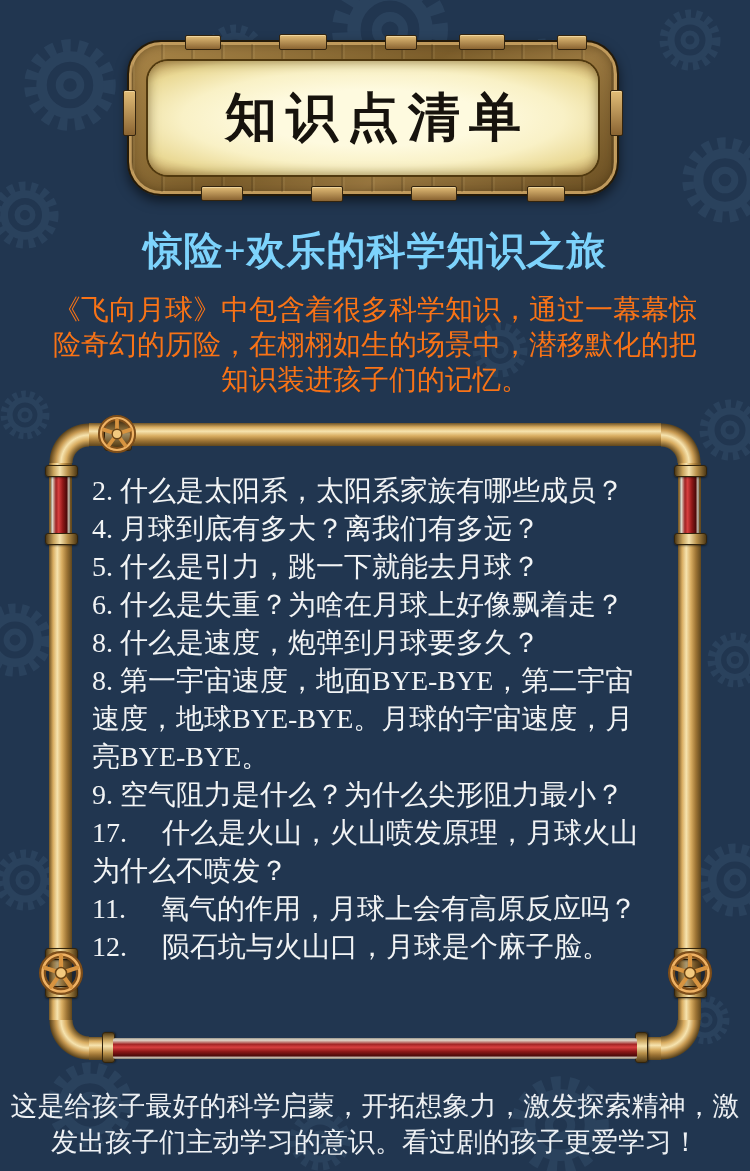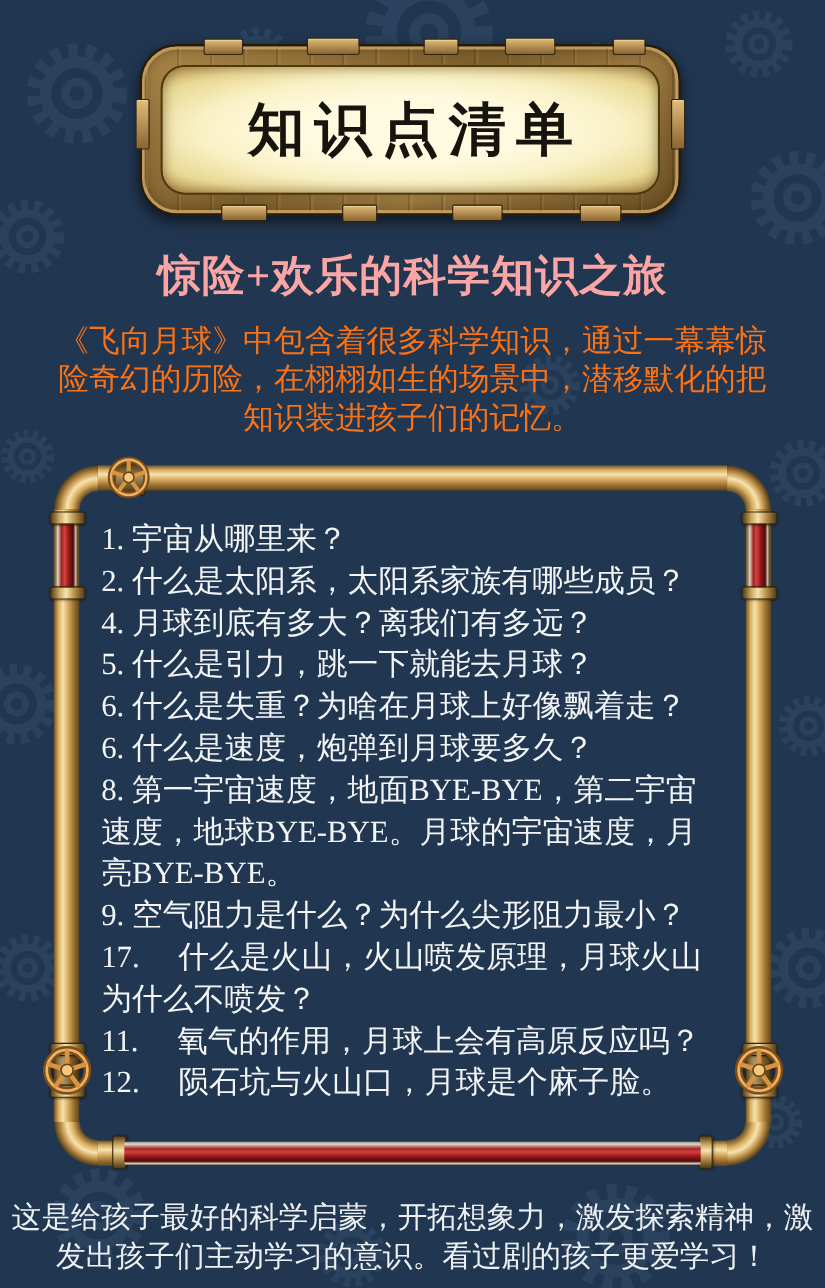--- a/index.html
+++ b/index.html
@@ -30,21 +30,21 @@
   .plaque-inner{position:absolute;inset:19px;border-radius:20px;
           background:radial-gradient(ellipse at 50% 50%,#fefadf 35%,#f9f1c6 60%,#ead995 82%,#c09c58 100%);
           box-shadow:inset 0 0 12px rgba(70,45,10,.55), 0 0 0 2px #50390f;
           display:flex;align-items:center;justify-content:center;}
   .plaque-title{margin:0;font-family:"Liberation Serif","DejaVu Serif",serif;font-weight:bold;
           font-size:52px;color:#17130d;letter-spacing:9px;text-indent:9px;white-space:nowrap;}
 
   
   .subtitle{position:absolute;top:224px;left:0;width:750px;margin:0;text-align:center;
           font-family:"Liberation Serif","DejaVu Serif",serif;font-weight:bold;
-          font-size:39px;color:#fca5a5;letter-spacing:1px;}
+          font-size:39px;color:#7dd3fc;letter-spacing:1px;}
   .intro{position:absolute;top:292px;left:48px;width:654px;margin:0;text-align:center;
           font-size:28px;line-height:35px;color:#f97316;}
   .outro{position:absolute;top:1088px;left:10px;width:730px;margin:0;text-align:center;
           font-size:27px;line-height:36px;color:#edf0f3;}
 
   
   .pipe-frame{position:absolute;left:49px;top:423px;width:652px;height:637px;}
   .gold-h{background:linear-gradient(180deg,#6e5326 0%,#d9ad61 18%,#f6e3ae 36%,#d9ad61 56%,#9c7334 78%,#5f461d 100%);}
   .gold-v{background:linear-gradient(90deg,#6e5326 0%,#d9ad61 18%,#f6e3ae 36%,#d9ad61 56%,#9c7334 78%,#5f461d 100%);}
   .pipe-top{position:absolute;left:40px;right:40px;top:0;height:23px;}
@@ -200,26 +200,25 @@
     <div class="corner c-br"></div>
 
     <div class="conn-l gold-h"></div>
     <div class="conn-r gold-h"></div>
     <div class="flange-h fh-l"></div>
     <div class="flange-h fh-r"></div>
     <div class="tube-b"></div>
   </div>
 
   <ol class="kl">
-      <li>1. 宇宙从哪里来？</li>
       <li>2. 什么是太阳系，太阳系家族有哪些成员？</li>
       <li>4. 月球到底有多大？离我们有多远？</li>
       <li>5. 什么是引力，跳一下就能去月球？</li>
       <li>6. 什么是失重？为啥在月球上好像飘着走？</li>
-      <li>6. 什么是速度，炮弹到月球要多久？</li>
+      <li>8. 什么是速度，炮弹到月球要多久？</li>
       <li>8. 第一宇宙速度，地面BYE-BYE，第二宇宙速度，地球BYE-BYE。月球的宇宙速度，月亮BYE-BYE。</li>
       <li>9. 空气阻力是什么？为什么尖形阻力最小？</li>
       <li>17.　 什么是火山，火山喷发原理，月球火山为什么不喷发？</li>
       <li>11.　 氧气的作用，月球上会有高原反应吗？</li>
       <li>12.　 陨石坑与火山口，月球是个麻子脸。</li>
     </ol>
 
   <p class="outro">这是给孩子最好的科学启蒙，开拓想象力，激发探索精神，激发出孩子们主动学习的意识。看过剧的孩子更爱学习！</p>
 
 </div>

